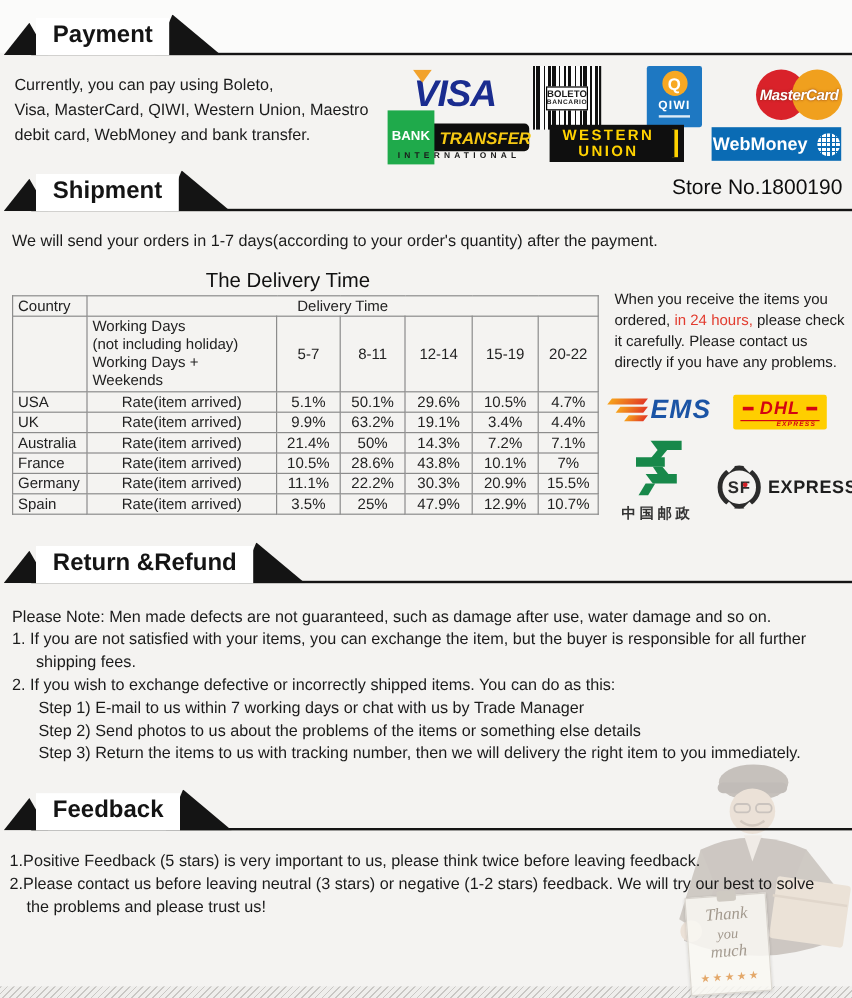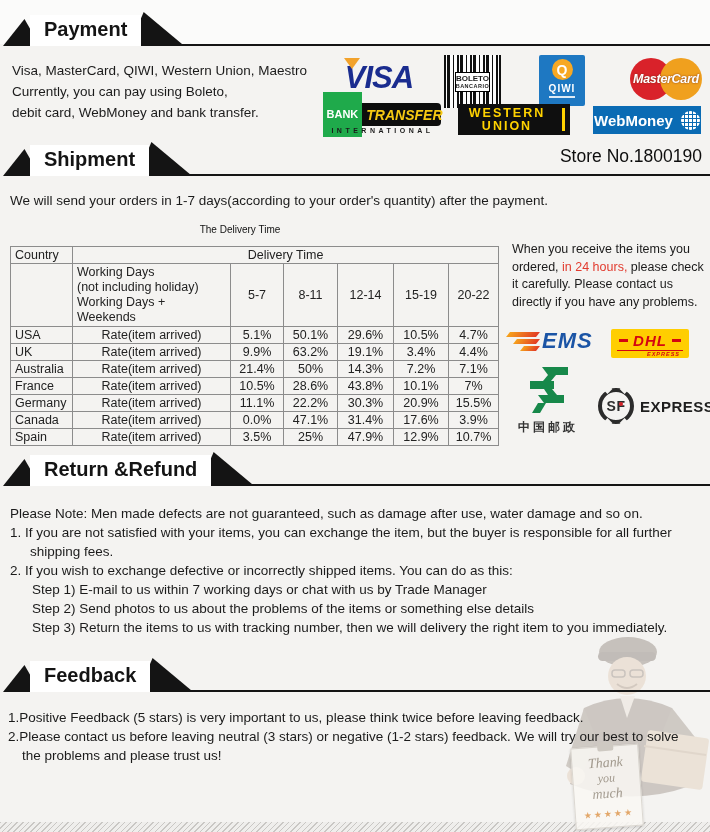--- a/index.html
+++ b/index.html
@@ -57,21 +57,21 @@
   .wu-bar { position:absolute; right:5px; top:4px; bottom:4px; width:5px; background:#ffd200; border-left:2px solid #0f0f0f; }
 
   .wm-box { left:593px; top:106px; width:108px; height:28px; background:#0a6bb4; display:flex; align-items:center; justify-content:center; gap:8px; }
   .wm-text { color:#fff; font-size:15px; font-weight:600; }
   .wm-globe { width:19px; height:19px; border-radius:50%; overflow:hidden;
     background:repeating-linear-gradient(90deg, rgba(10,107,180,0) 0 3px, #0a6bb4 3px 4px),
                repeating-linear-gradient(0deg, #fff 0 3px, #0a6bb4 3px 4px); }
 
   
   .store-no { position:absolute; right:8px; top:146px; font-size:17.5px; font-weight:500; color:#0d0d0d; z-index:4; }
-  .table-title { position:absolute; left:10px; top:224px; width:460px; text-align:center; font-size:10px; color:#111; }
+  .table-title { position:absolute; left:10px; top:224px; width:460px; text-align:center; font-size:17px; color:#111; }
   table.delivery { position:absolute; left:10px; top:246px; width:488px; border-collapse:collapse; table-layout:fixed; font-size:12.5px; color:#222; }
   table.delivery td { border:1px solid #8c8c8c; padding:1px 4px; height:17px; }
   td.c-left { text-align:left; }
   td.c-center { text-align:center; }
   .wd-lines { font-size:12.5px; line-height:15px; }
   .side-note { position:absolute; left:512px; top:241px; width:197px; font-size:12.5px; line-height:17.5px; color:#1b1b1b; }
 
   
   .ems-box { left:508px; top:328px; display:flex; align-items:center; gap:4px; }
   .ems-wings { display:flex; flex-direction:column; align-items:flex-end; }
@@ -151,22 +151,22 @@
     <div class="sec-header" style="top:10px;">
       <div class="sec-line"></div>
       <div class="sec-flex">
         <div class="tri-left"></div>
         <div class="sec-label">Payment</div>
         <div class="tri-right"></div>
       </div>
     </div>
 
     <div class="abs bodytext" style="left:12px; top:60px; line-height:21px;">
+      <div>Currently, you can pay using Boleto,</div>
       <div>Visa, MasterCard, QIWI, Western Union, Maestro</div>
-      <div>Currently, you can pay using Boleto,</div>
       <div>debit card, WebMoney and bank transfer.</div>
     </div>
 
     <div class="logo visa-box">
       <span class="visa-flame"></span>
       <span class="visa-text">VISA</span>
     </div>
 
     <div class="logo boleto-box">
       <div class="boleto-label">
@@ -289,29 +289,20 @@
           <tr>
             <td class="c-left">Germany</td>
             <td class="c-center">Rate(item arrived)</td>
             <td class="c-center">11.1%</td>
             <td class="c-center">22.2%</td>
             <td class="c-center">30.3%</td>
             <td class="c-center">20.9%</td>
             <td class="c-center">15.5%</td>
           </tr>
           <tr>
-            <td class="c-left">Canada</td>
-            <td class="c-center">Rate(item arrived)</td>
-            <td class="c-center">0.0%</td>
-            <td class="c-center">47.1%</td>
-            <td class="c-center">31.4%</td>
-            <td class="c-center">17.6%</td>
-            <td class="c-center">3.9%</td>
-          </tr>
-          <tr>
             <td class="c-left">Spain</td>
             <td class="c-center">Rate(item arrived)</td>
             <td class="c-center">3.5%</td>
             <td class="c-center">25%</td>
             <td class="c-center">47.9%</td>
             <td class="c-center">12.9%</td>
             <td class="c-center">10.7%</td>
           </tr>
         </tbody>
     </table>

